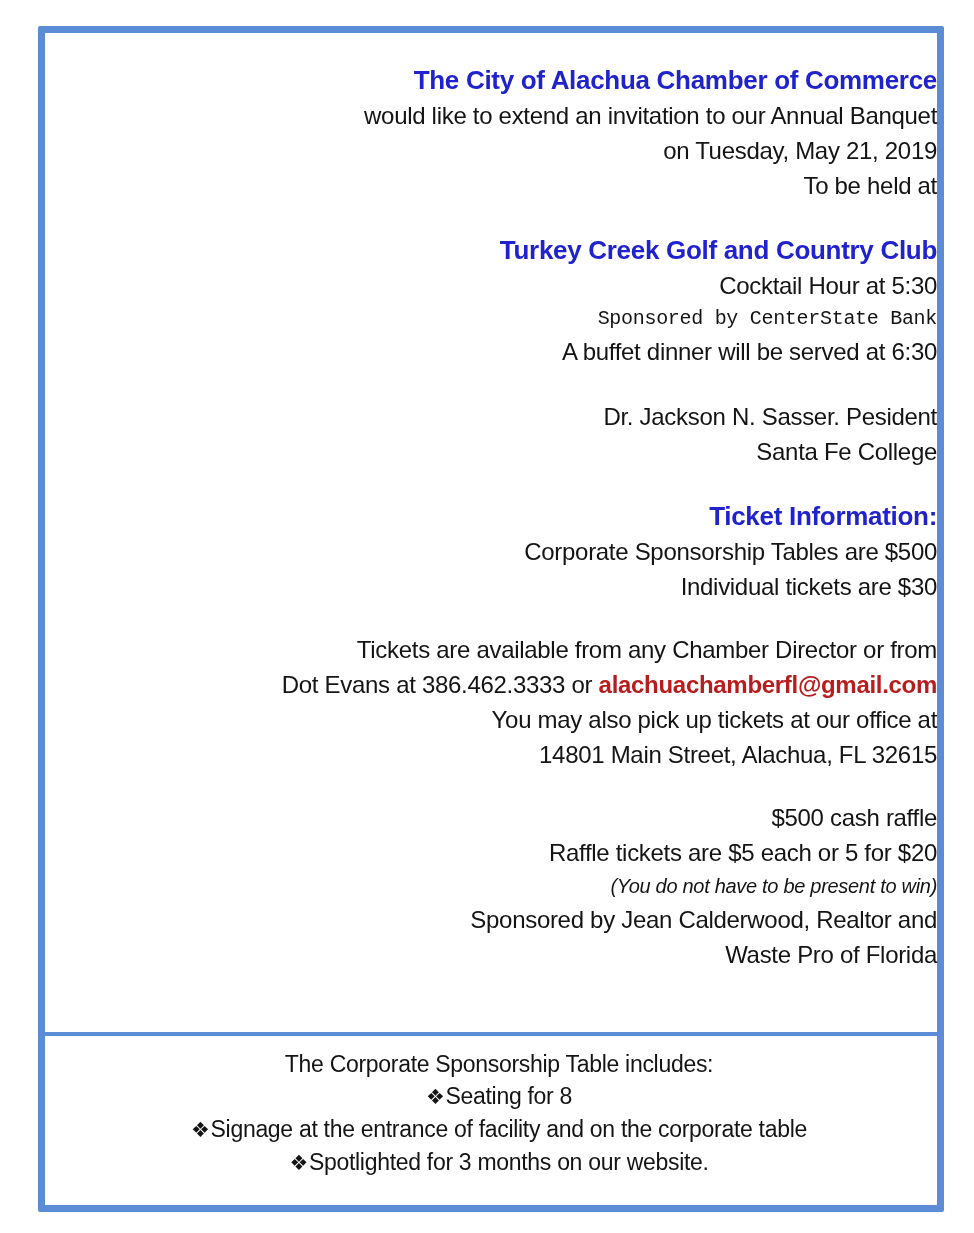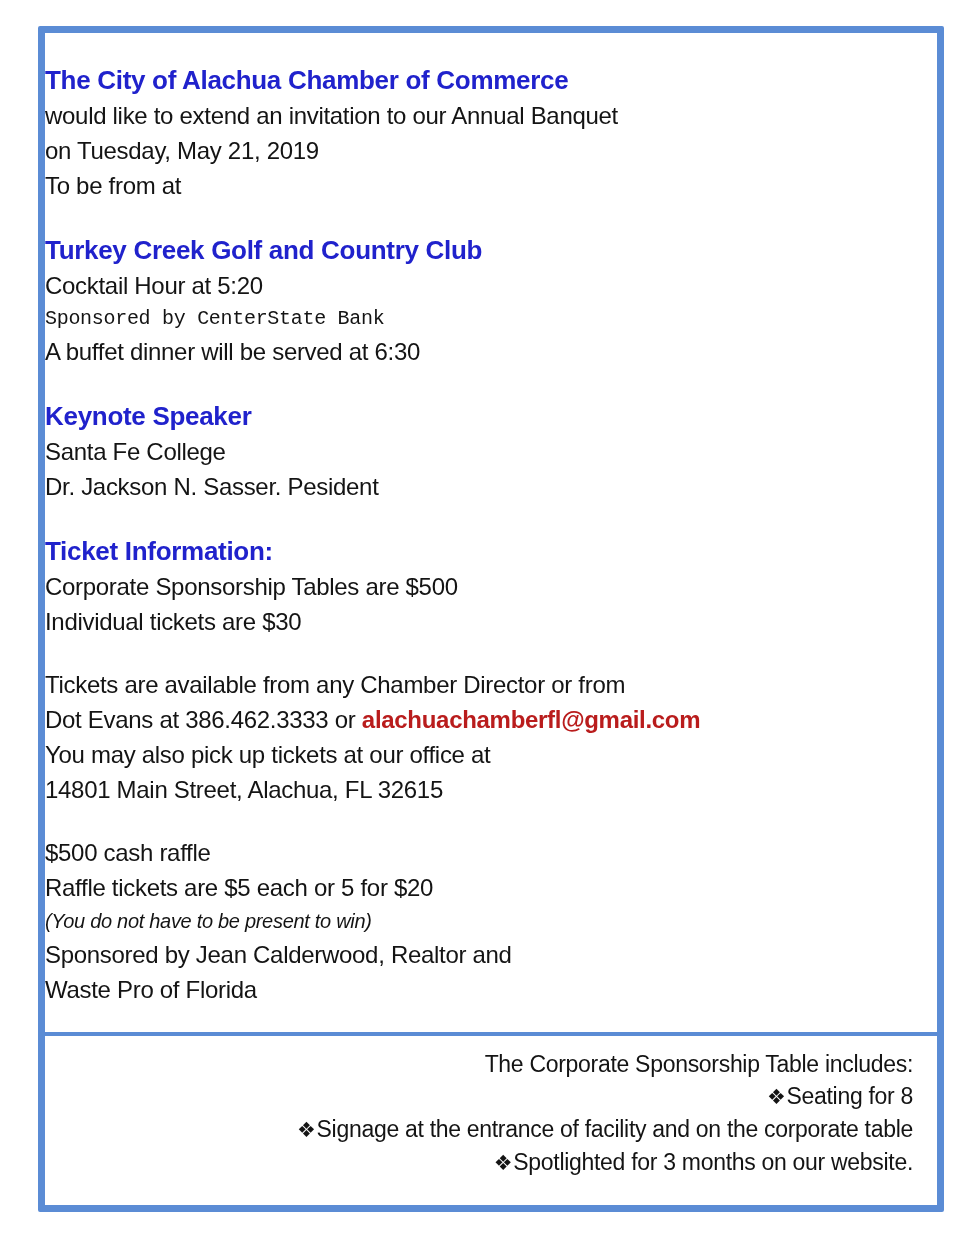--- a/index.html
+++ b/index.html
@@ -20,21 +20,21 @@
     height: 1186px;
     border: 7px solid #5b8cd5;
     border-radius: 2px;
     box-sizing: border-box;
     background: #ffffff;
     display: flex;
     flex-direction: column;
   }
   .main {
     flex: 1 1 auto;
-    text-align: left;
+    text-align: right;
     padding-top: 30px;
     letter-spacing: -0.3px;
   }
   .main p {
     margin: 0;
     font-size: 24px;
     line-height: 35px;
   }
   .heading-blue {
     color: #2022cc;
@@ -55,21 +55,21 @@
     color: #b91c1c;
     font-weight: bold;
   }
   .gap-lg { height: 30px; }
   .gap-sm { height: 28px; }
   .bottom {
     flex: 0 0 auto;
     border-top: 4px solid #5b8cd5;
     height: 173px;
     box-sizing: border-box;
-    text-align: right;
+    text-align: center;
     padding: 12px 24px 0 40px;
     letter-spacing: -0.3px;
   }
   .bottom p, .bottom div.li {
     margin: 0;
     font-size: 23px;
     line-height: 32px;
   }
   .bullet {
     font-size: 21px;
@@ -78,34 +78,33 @@
 </style>
 </head>
 <body>
 
 <div class="flyer">
 
   <div class="main">
     <p class="heading-blue">The City of Alachua Chamber of Commerce</p>
     <p>would like to extend an invitation to our Annual Banquet</p>
     <p>on Tuesday, May 21, 2019</p>
-    <p>To be from at</p>
+    <p>To be held at</p>
 
     <div class="gap-lg"></div>
 
     <p class="heading-blue">Turkey Creek Golf and Country Club</p>
-    <p>Cocktail Hour at 5:20</p>
+    <p>Cocktail Hour at 5:30</p>
     <p class="small">Sponsored by CenterState Bank</p>
     <p>A buffet dinner will be served at 6:30</p>
 
     <div class="gap-lg"></div>
 
-    <p class="heading-blue">Keynote Speaker</p>
+    <p>Dr. Jackson N. Sasser. Pesident</p>
     <p>Santa Fe College</p>
-    <p>Dr. Jackson N. Sasser. Pesident</p>
 
     <div class="gap-lg"></div>
 
     <p class="heading-blue">Ticket Information:</p>
     <p>Corporate Sponsorship Tables are $500</p>
     <p>Individual tickets are $30</p>
 
     <div class="gap-sm"></div>
 
     <p>Tickets are available from any Chamber Director or from</p>

